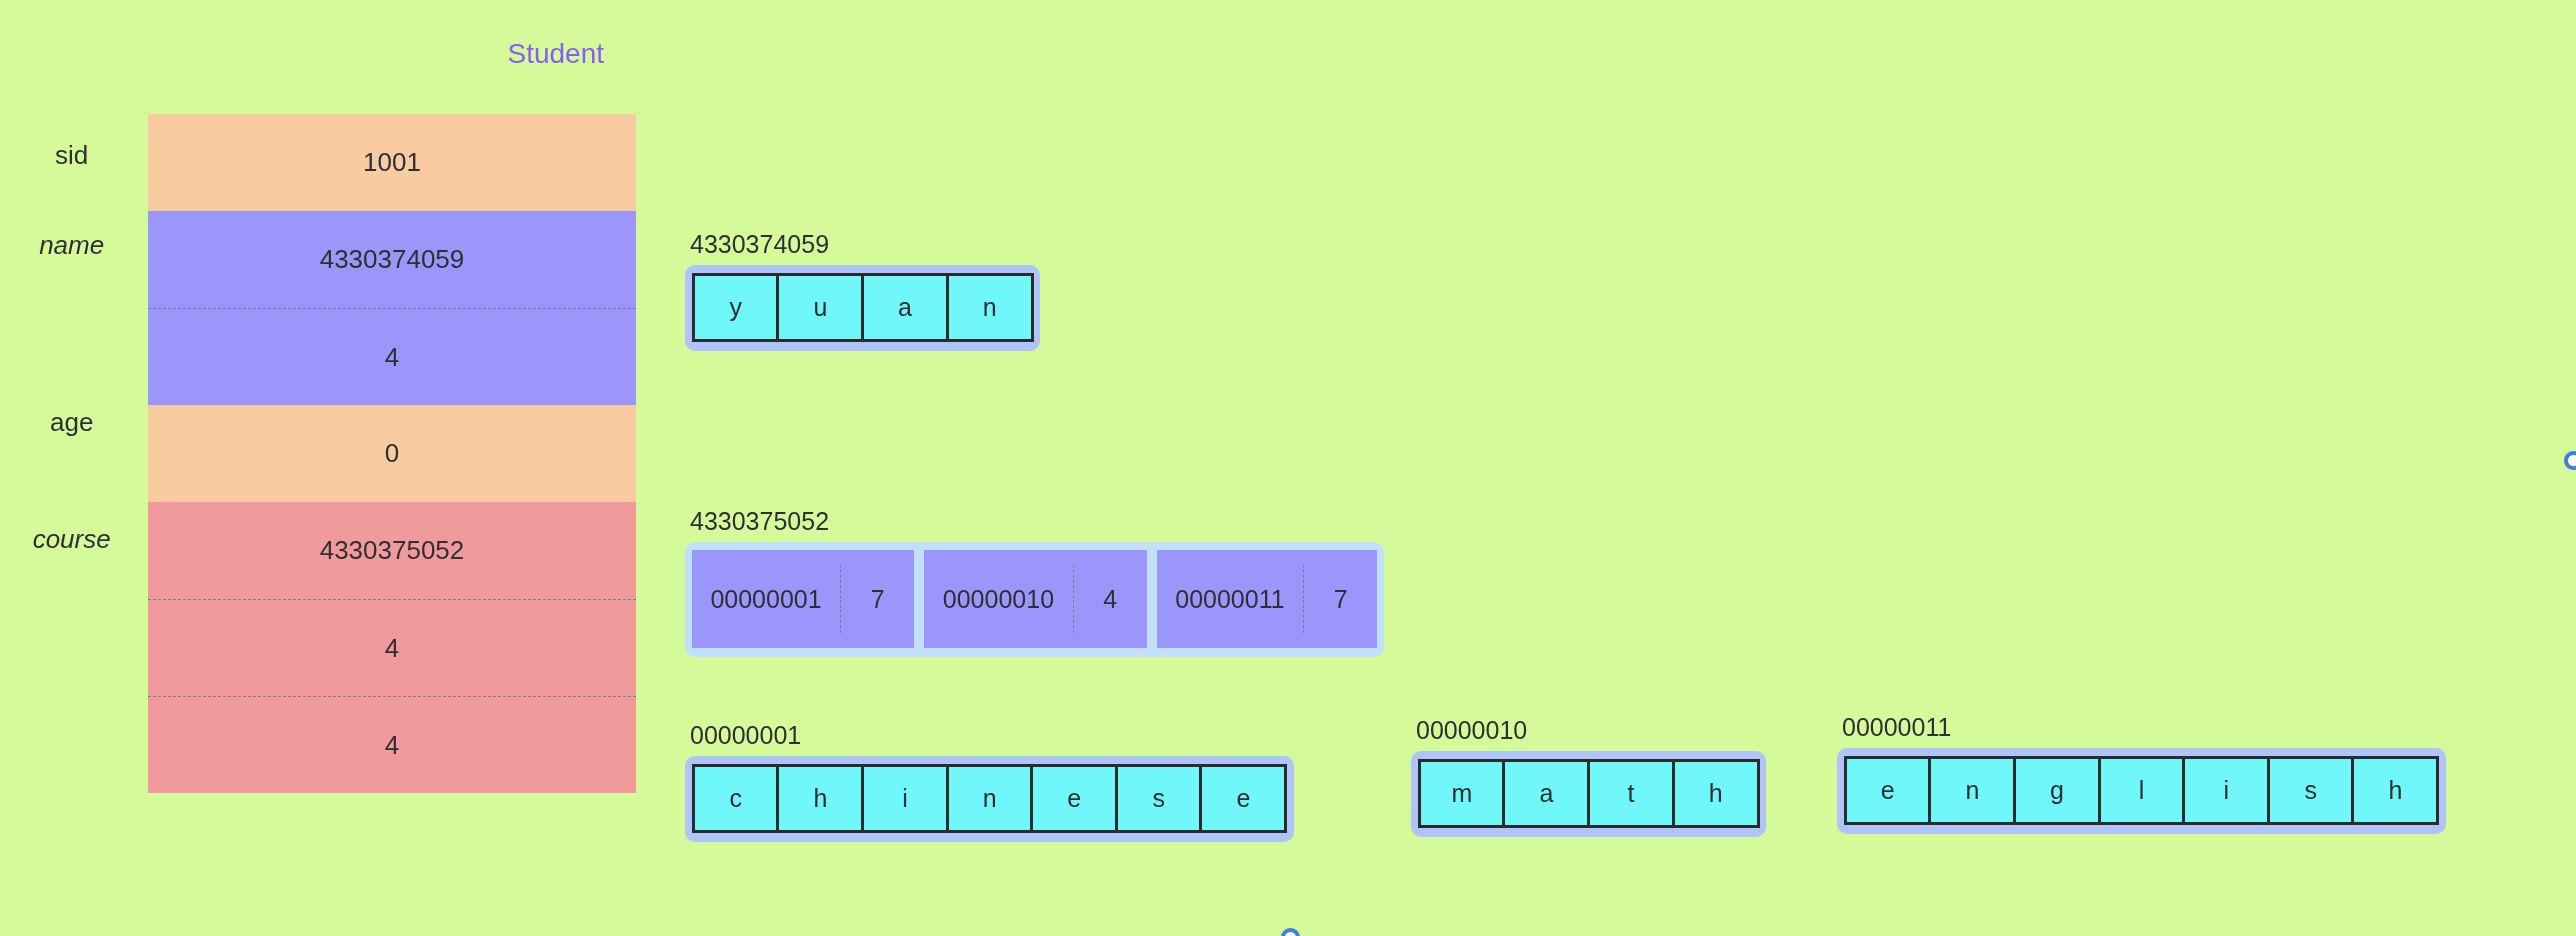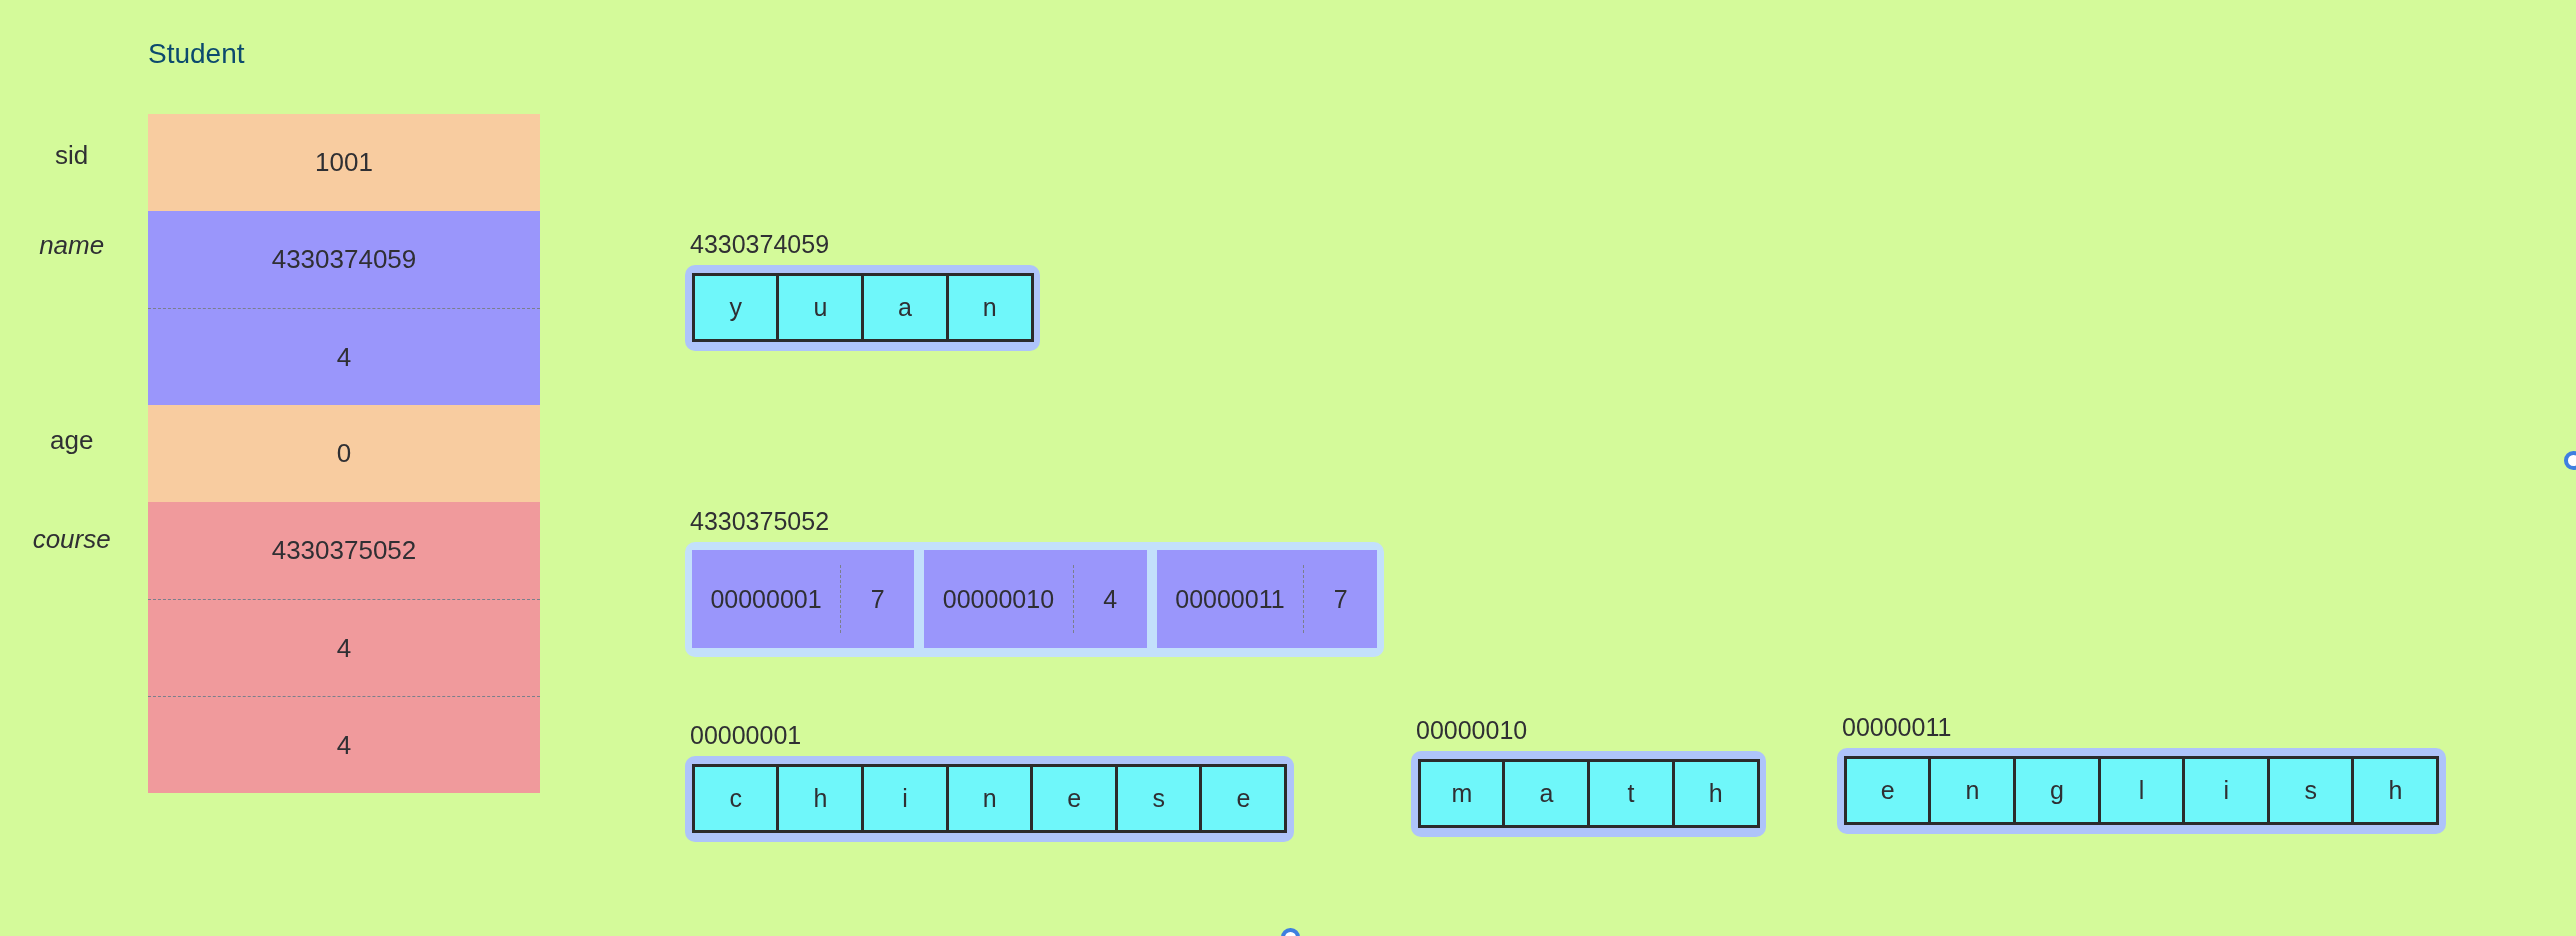--- a/index.html
+++ b/index.html
@@ -30,30 +30,30 @@
     position: absolute;
     left: 148px;
     top: 114px;
     width: 456px;
   }
   #struct-title {
     position: absolute;
     left: 148px;
     top: 35px;
     width: 456px;
-    text-align: left;
+    text-align: right;
     font-size: 28px;
     line-height: 37px;
-    color: #0c4a6e;
+    color: #8b5cf6;
     white-space: nowrap;
   }
   .struct-band {
     position: relative;
     box-sizing: border-box;
-    width: 392px;
+    width: 488px;
   }
   .band-sid    { background: #f8cca0; }
   .band-name   { background: #9a96fb; }
   .band-age    { background: #f8cca0; }
   .band-course { background: #f09a9c; }
 
   .struct-cell {
     position: relative;
     box-sizing: border-box;
     height: 97px;
@@ -157,21 +157,21 @@
 </style>
 </head>
 <body>
 
 <div id="canvas">
 
   <div id="struct-title">Student</div>
 
   <div class="struct-label-wrap" style="left:4.2px; top:140px;">sid</div>
   <div class="struct-label-wrap" style="left:4.2px; top:230px;font-style:italic;">name</div>
-  <div class="struct-label-wrap" style="left:4.2px; top:425px;">age</div>
+  <div class="struct-label-wrap" style="left:4.2px; top:407px;">age</div>
   <div class="struct-label-wrap" style="left:4.2px; top:524px;font-style:italic;">course</div>
 
   <div id="struct-node">
 
     <div class="struct-band band-sid">
       <div class="struct-cell">1001</div>
     </div>
 
     <div class="struct-band band-name">
       <div class="struct-cell">4330374059</div>

